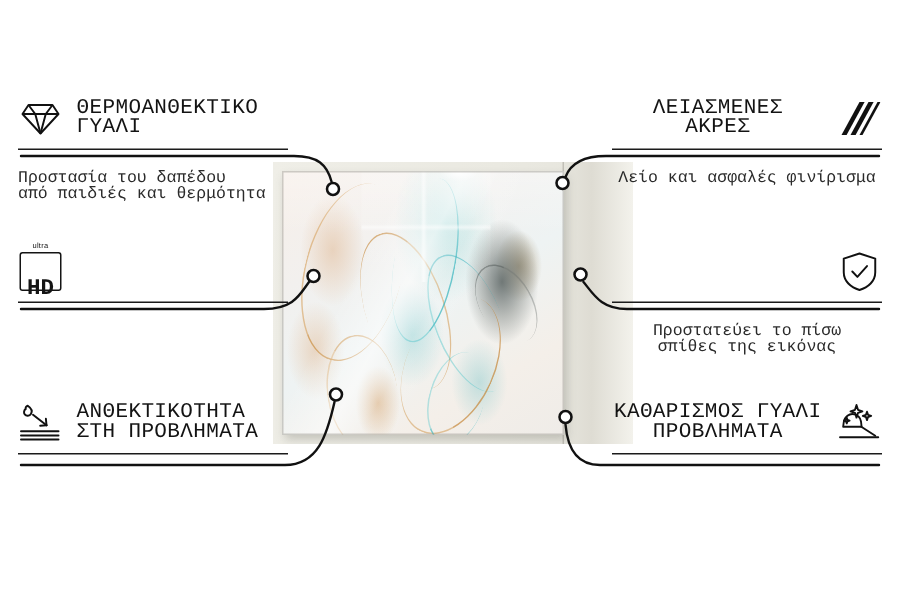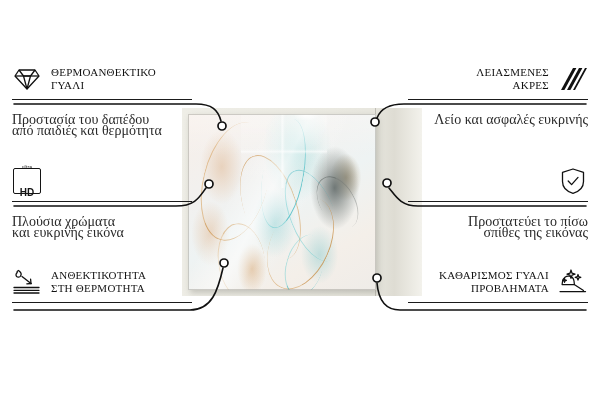--- a/index.html
+++ b/index.html
@@ -195,63 +195,63 @@
     height: 400px;
     pointer-events: none;
   }
 
   
   .feature {
     position: absolute;
     width: 180px;
   }
   .feature.left  { left: 12px;  text-align: left; }
-  .feature.right { right: 12px; text-align: right; }
+  .feature.right { right: 12px; text-align: center; }
 
   .f-head {
     display: flex;
     align-items: center;
     gap: 9px;
     min-height: 30px;
   }
   .feature.right .f-head { flex-direction: row-reverse; }
 
   .f-icon {
     flex: 0 0 auto;
     width: 30px;
     height: 30px;
     display: flex;
     align-items: center;
     justify-content: center;
   }
   .f-icon svg { display: block; }
 
   .f-title {
-    font-size: 11px;
+    font-size: 14px;
     line-height: 13.5px;
     letter-spacing: 0.25px;
     color: #131313;
-    font-family: Liberation Serif, serif;
+    font-family: Liberation Mono, monospace;
     white-space: pre-line;
     flex: 1 1 auto;
   }
 
   .f-rule {
     height: 1px;
     background: #1b1b1b;
     margin: 5px 0 5px 0;
     width: 100%;
   }
 
   .f-sub {
-    font-size: 14px;
+    font-size: 11px;
     line-height: 11px;
     color: #2a2a2a;
     white-space: pre-line;
-    font-family: Liberation Serif, serif;
+    font-family: Liberation Mono, monospace;
     margin-top: 14px;
   }
 
   
   #feat-0 { top: 64px; }
   #feat-1 { top: 166px; }
   #feat-2 { top: 267px; }
   #feat-3 { top: 64px; }
   #feat-4 { top: 166px; }
   #feat-5 { top: 267px; }
@@ -267,23 +267,23 @@
     justify-content: center;
     line-height: 1;
   }
   .hd-badge .t1 {
     font-size: 5px;
     letter-spacing: 0.2px;
     font-family: "Liberation Sans", sans-serif;
     color: #141414;
   }
   .hd-badge .t2 {
-    font-size: 10px;
+    font-size: 15px;
     font-weight: bold;
-    font-family: Liberation Sans, sans-serif;
+    font-family: Liberation Mono, monospace;
     color: #141414;
     margin-top: 18px;
   }
 </style>
 </head>
 <body>
 
 <div id="stage">
 
   <div class="product-scene">
@@ -352,61 +352,59 @@
   <div class="feature left" id="feat-1">
     <div class="f-head">
       <span class="f-icon">
         <span class="hd-badge">
           <span class="t1">ultra</span>
           <span class="t2">HD</span>
         </span>
       </span>
     </div>
     <div class="f-rule"></div>
-    <div class="f-sub">Πλούσια χρώματα
-και ευκρινής εικόνα</div>
   </div>
 
   <div class="feature left" id="feat-2">
     <div class="f-head">
       <span class="f-icon">
         <svg width="30" height="28" viewBox="0 0 30 28">
           <g fill="none" stroke="#111" stroke-width="1.3" stroke-linejoin="round" stroke-linecap="round">
             <path d="M6.5 2.5 C9 4.2 9.6 6.4 8.6 8 C7.7 9.5 5.5 9.6 4.5 8.3 C3.6 7.1 4 5.4 5.2 4.6 C4.8 3.8 5.4 2.9 6.5 2.5 Z"></path>
             <path d="M10 8.5 L19 15.5"></path>
             <path d="M19 15.5 L18.6 11.2"></path>
             <path d="M19 15.5 L14.8 15.8"></path>
             <path d="M2 19.5 L27 19.5"></path>
             <path d="M2 22.3 L27 22.3"></path>
             <path d="M2 25 L27 25"></path>
           </g>
         </svg>
       </span>
       <span class="f-title">ΑΝΘΕΚΤΙΚΟΤΗΤΑ
-ΣΤΗ ΘΕΡΜΟΤΗΤΑ</span>
+ΣΤΗ ΠΡΟΒΛΗΜΑΤΑ</span>
     </div>
     <div class="f-rule"></div>
   </div>
 
   <div class="feature right" id="feat-3">
     <div class="f-head">
       <span class="f-icon">
         <svg width="28" height="26" viewBox="0 0 28 26">
           <g fill="#111">
             <path d="M2 24 L14 2 L17.4 2 L5.4 24 Z"></path>
             <path d="M8 24 L20 2 L23.4 2 L11.4 24 Z"></path>
             <path d="M14 24 L26 2 L28 2 L16 24 Z"></path>
           </g>
         </svg>
       </span>
       <span class="f-title">ΛΕΙΑΣΜΕΝΕΣ
 ΑΚΡΕΣ</span>
     </div>
     <div class="f-rule"></div>
-    <div class="f-sub">Λείο και ασφαλές ευκρινής</div>
+    <div class="f-sub">Λείο και ασφαλές φινίρισμα</div>
   </div>
 
   <div class="feature right" id="feat-4">
     <div class="f-head">
       <span class="f-icon">
         <svg width="26" height="28" viewBox="0 0 26 28">
           <g fill="none" stroke="#111" stroke-width="1.3" stroke-linejoin="round" stroke-linecap="round">
             <path d="M13 2 L23.5 5.4 L23.5 14.5 C23.5 20.5 18.8 24.6 13 26.3 C7.2 24.6 2.5 20.5 2.5 14.5 L2.5 5.4 Z"></path>
             <path d="M8.2 14 L11.6 17.6 L18 10.4"></path>
           </g>

